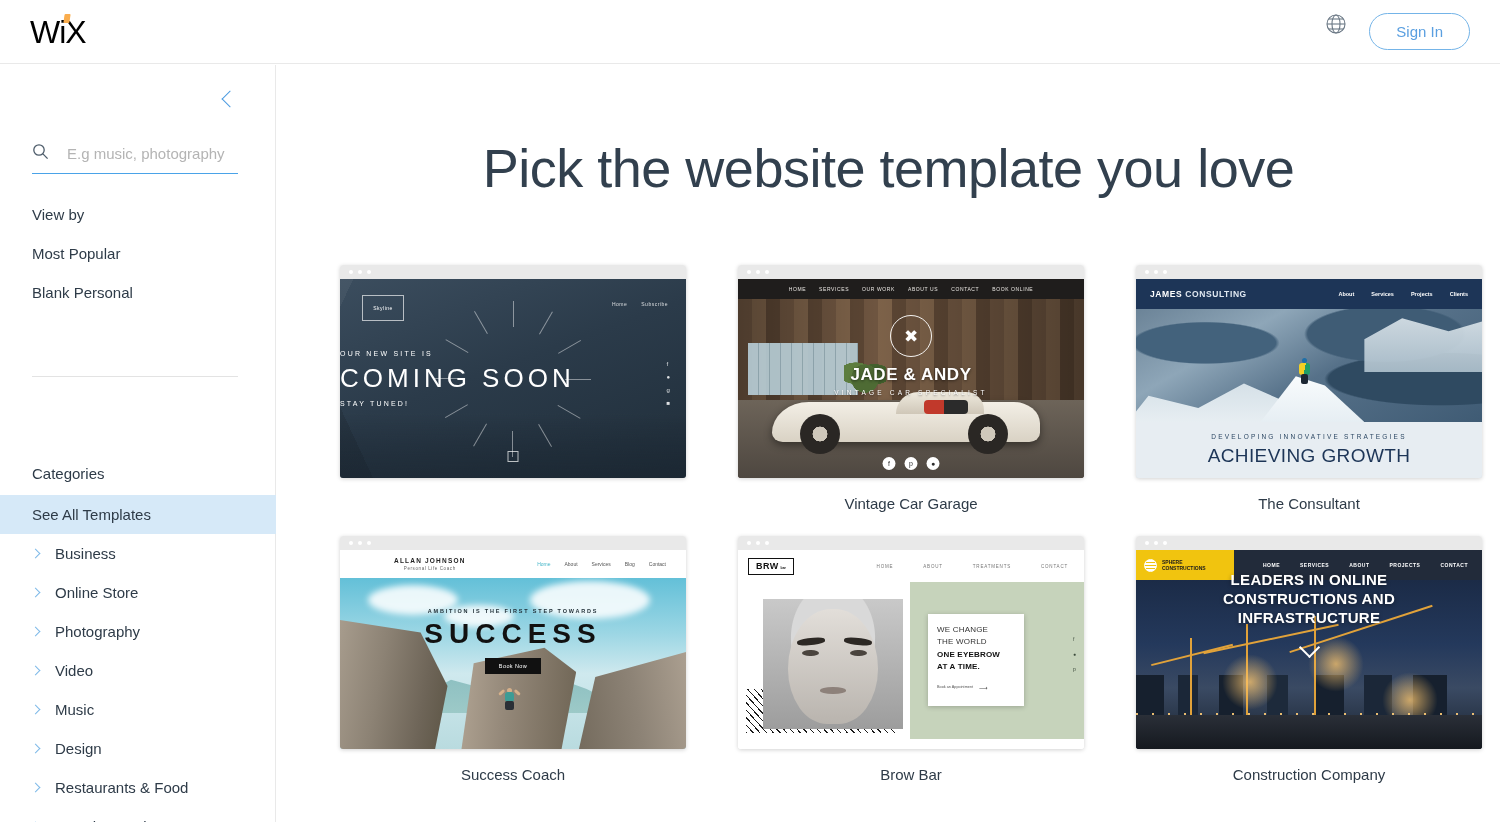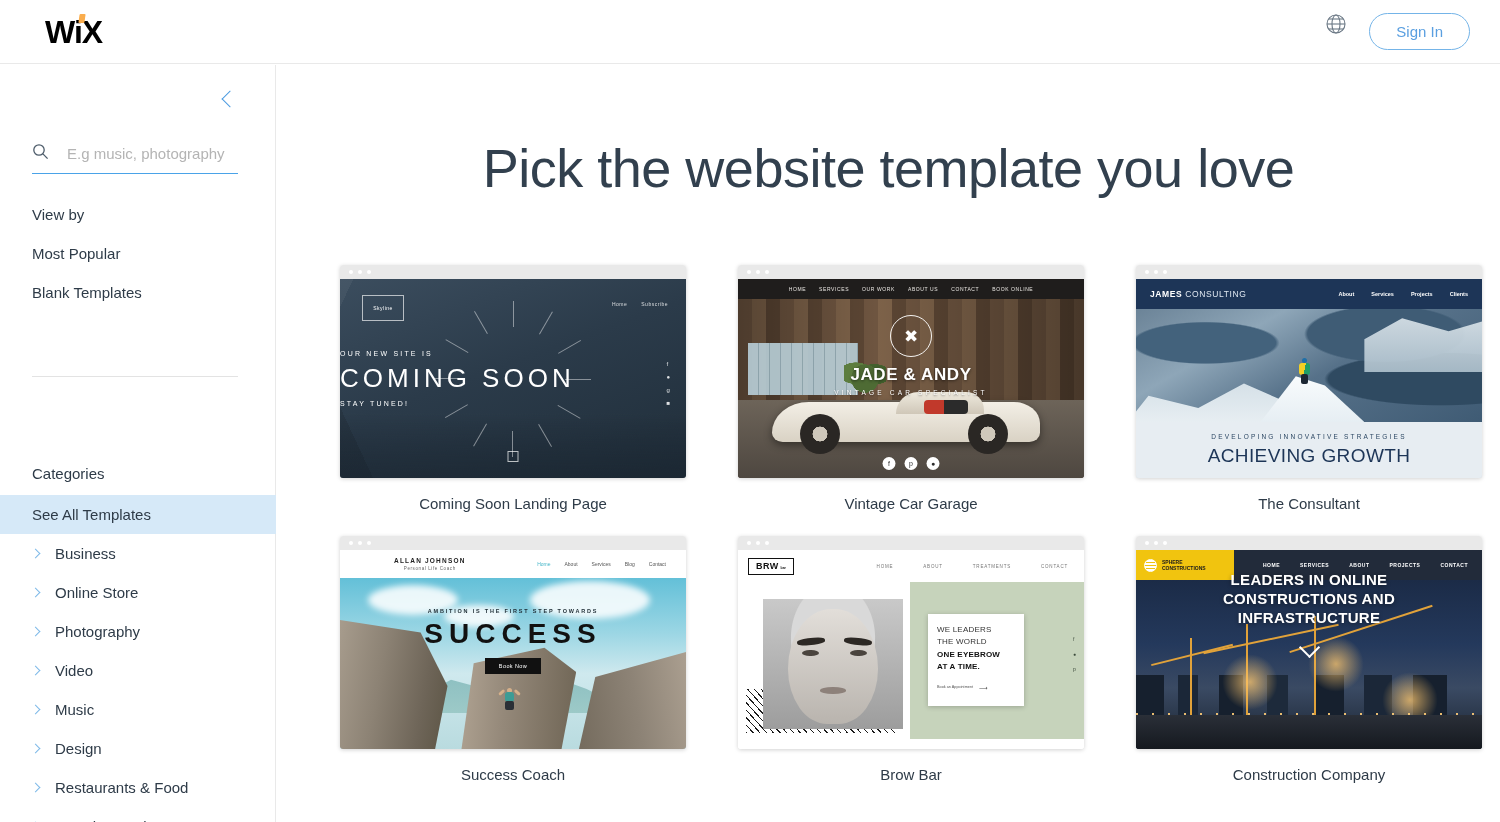--- a/index.html
+++ b/index.html
@@ -11,21 +11,21 @@
     overflow: hidden;
   }
 
   
   .topnav {
     position: absolute; left: 0; top: 0; width: 1500px; height: 64px;
     background: #fff; border-bottom: 1px solid #e9e9e9;
     display: flex; align-items: center;
   }
   .logo {
-    margin-left: 45px; font-size: 32px; font-weight: 700;
+    margin-left: 30px; font-size: 32px; font-weight: 400;
     color: #000; letter-spacing: -1px; position: relative;
     font-family: "Liberation Sans", sans-serif; line-height: 1;
   }
   .logo .dot {
     position: absolute; width: 6px; height: 9px; background: #faad4d;
     left: 34px; top: -2px; transform: skewX(-8deg); border-radius: 1px;
   }
   .nav-links { display: flex; align-items: center; margin-left: 50px; }
   .nav-link {
     font-size: 15px; color: #3b4a57; margin-right: 38px;
@@ -260,21 +260,21 @@
   }
 
   
   .s3 { background: #c9d6de; }
   .s3 .nav {
     position: absolute; left: 0; right: 0; top: 0; height: 30px;
     background: #1d3557; display: flex; align-items: center;
     padding: 0 14px; z-index: 4;
   }
   .s3 .brand { color: #fff; font-size: 8.5px; letter-spacing: .6px; font-weight: 700; }
-  .s3 .brand em { font-style: normal; font-weight: 400; color: #dfe7f0; }
+  .s3 .brand em { font-style: normal; font-weight: 700; color: #dfe7f0; }
   .s3 .nav .links { margin-left: auto; display: flex; gap: 17px; }
   .s3 .nav .links span { color: #fff; font-size: 5.5px; font-weight: 700; }
   .s3 .photo {
     position: absolute; left: 0; right: 0; top: 30px; height: 113px;
     background:
       radial-gradient(ellipse at 20% 30%, #43627c 0 18%, transparent 19%),
       radial-gradient(ellipse at 72% 22%, #3f5c75 0 22%, transparent 23%),
       radial-gradient(ellipse at 88% 62%, #2f4a61 0 26%, transparent 27%),
       linear-gradient(150deg,#6b8397 0%,#8ea6b8 28%,#567189 55%,#3f5b74 100%);
     overflow: hidden;
@@ -554,21 +554,21 @@
         <circle cx="7" cy="7" r="5.2"></circle>
           <line x1="10.9" y1="10.9" x2="15.6" y2="15.6"></line>
       </svg>
     </span>
     <input class="search-input" type="text" placeholder="E.g music, photography" style="">
   </div>
 
   <div class="viewby-list">
     <div class="viewby-item heading">View by</div>
     <div class="viewby-item">Most Popular</div>
-    <div class="viewby-item">Blank Templates</div>
+    <div class="viewby-item">Blank Personal</div>
   </div>
 
   <div class="divider"></div>
 
   <div class="cat-heading">Categories</div>
 
   <div class="cat-list">
     <div class="cat-item active">
       <span class="label">See All Templates</span>
     </div>
@@ -649,21 +649,20 @@
           </div>
           <div class="social">
             <span>f</span>
             <span>●</span>
             <span>g</span>
             <span>■</span>
           </div>
           <div class="sqbtn"></div>
         </div>
       </div>
-      <div class="card-caption">Coming Soon Landing Page</div>
     </div>
 
     <div class="card">
       <div class="card-frame">
         <div class="chrome">
           <i></i>
           <i></i>
           <i></i>
         </div>
         <div class="shot s2">
@@ -813,21 +812,21 @@
               <sup>bar</sup>
             </div>
             <div class="links">
               <span>HOME</span>
               <span>ABOUT</span>
               <span>TREATMENTS</span>
               <span>CONTACT</span>
             </div>
           </div>
           <div class="quotebox">
-            <div class="ln">WE LEADERS</div>
+            <div class="ln">WE CHANGE</div>
             <div class="ln">THE WORLD</div>
             <div class="ln b">ONE EYEBROW</div>
             <div class="ln b">AT A TIME.</div>
             <div class="cta">
               <span>Book an Appointment</span>
               <span class="arw">⟶</span>
             </div>
           </div>
           <div class="sideicons">
             <span>f</span>

